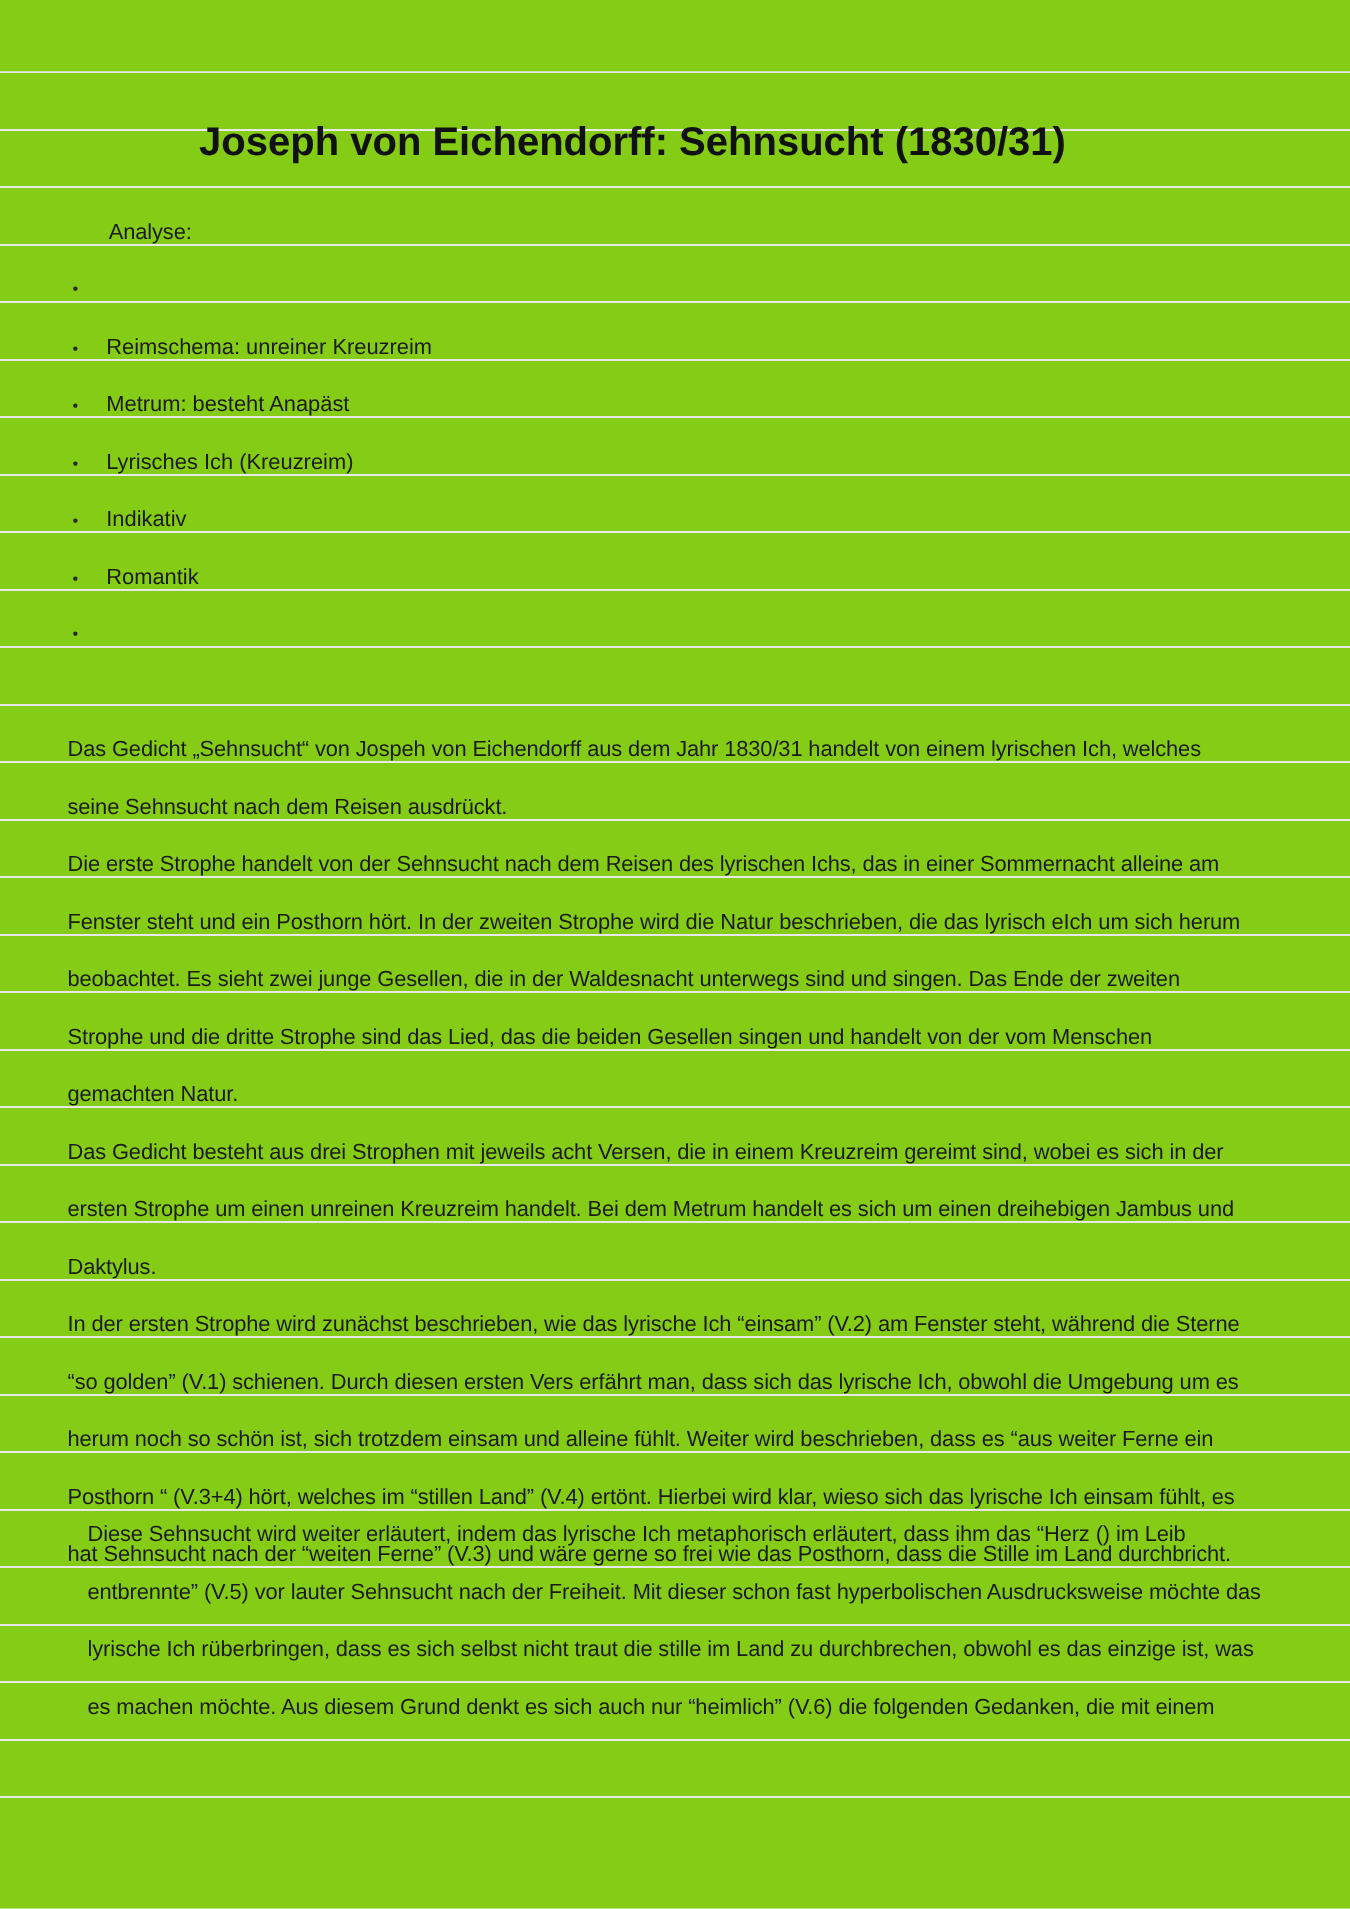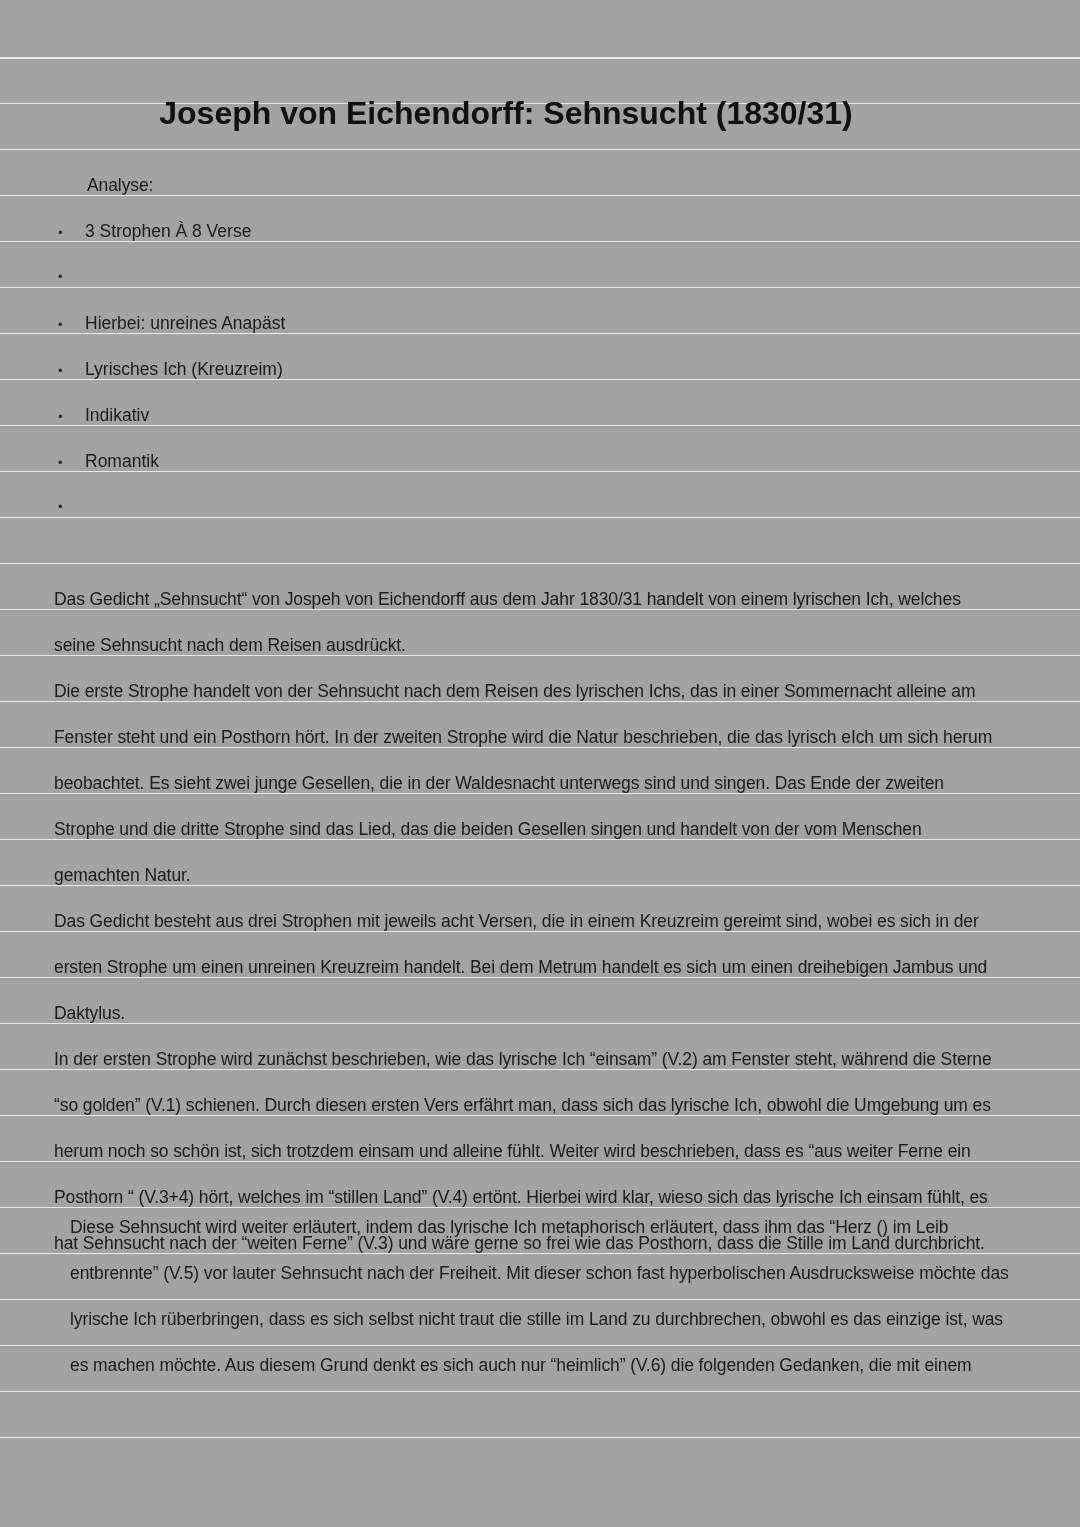--- a/index.html
+++ b/index.html
@@ -4,21 +4,21 @@
 <style>
   html, body {
     margin: 0;
     padding: 0;
     background: #ffffff;
   }
   .page {
     position: relative;
     width: 1080px;
     height: 1527px;
-    background: #a3a3a3;
+    background: #84cc16;
     overflow: hidden;
     font-family: "Liberation Sans", sans-serif;
     color: #1b1b1b;
   }
   
   .rules {
     position: absolute;
     left: 0;
     top: 57px;
     width: 1080px;
@@ -85,28 +85,28 @@
 
   <div class="rules"></div>
 
   <h1 class="doc-title">Joseph von Eichendorff: Sehnsucht (1830/31)</h1>
 
   <div class="line-block analyse-heading">Analyse:</div>
 
   <div class="bullet-list">
     <div class="bullet-row">
       <span class="dot">•</span>
-      <span class="bullet-label">3 Strophen À 8 Verse</span>
     </div>
     <div class="bullet-row">
       <span class="dot">•</span>
+      <span class="bullet-label">Reimschema: unreiner Kreuzreim</span>
     </div>
     <div class="bullet-row">
       <span class="dot">•</span>
-      <span class="bullet-label">Hierbei: unreines Anapäst</span>
+      <span class="bullet-label">Metrum: besteht Anapäst</span>
     </div>
     <div class="bullet-row">
       <span class="dot">•</span>
       <span class="bullet-label">Lyrisches Ich (Kreuzreim)</span>
     </div>
     <div class="bullet-row">
       <span class="dot">•</span>
       <span class="bullet-label">Indikativ</span>
     </div>
     <div class="bullet-row">

